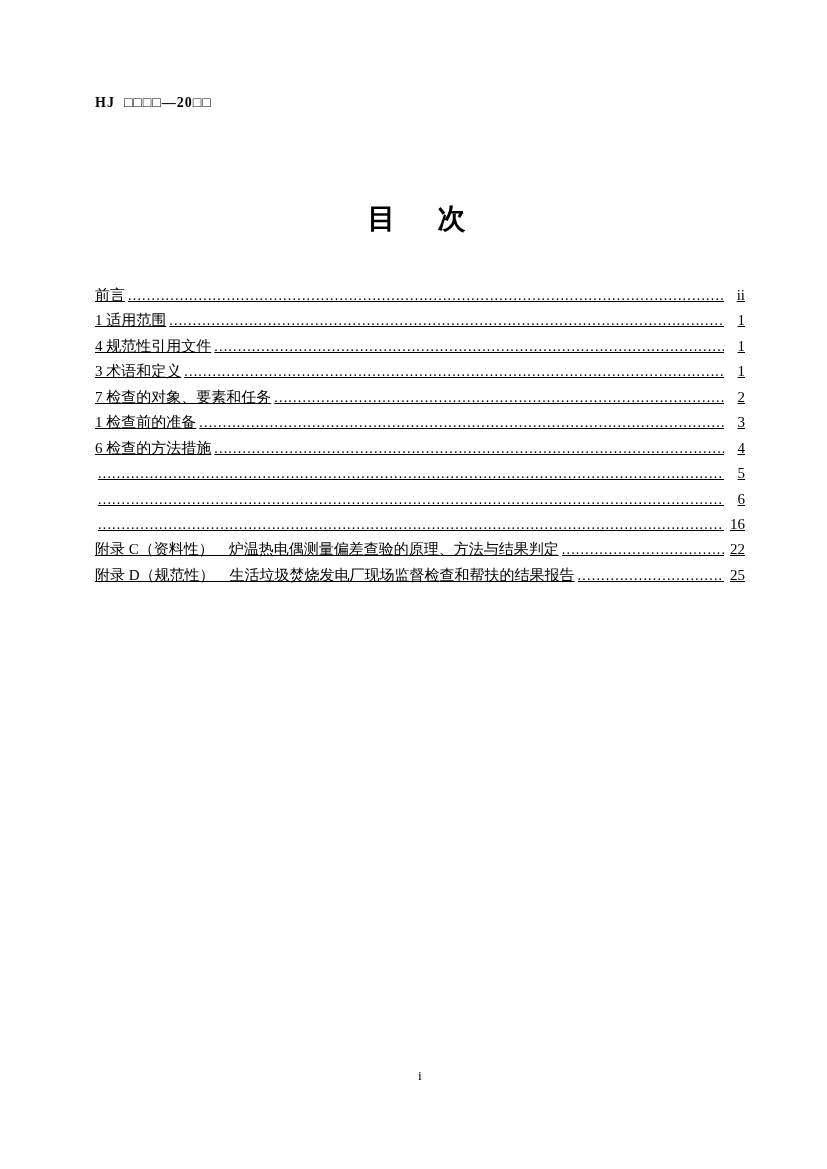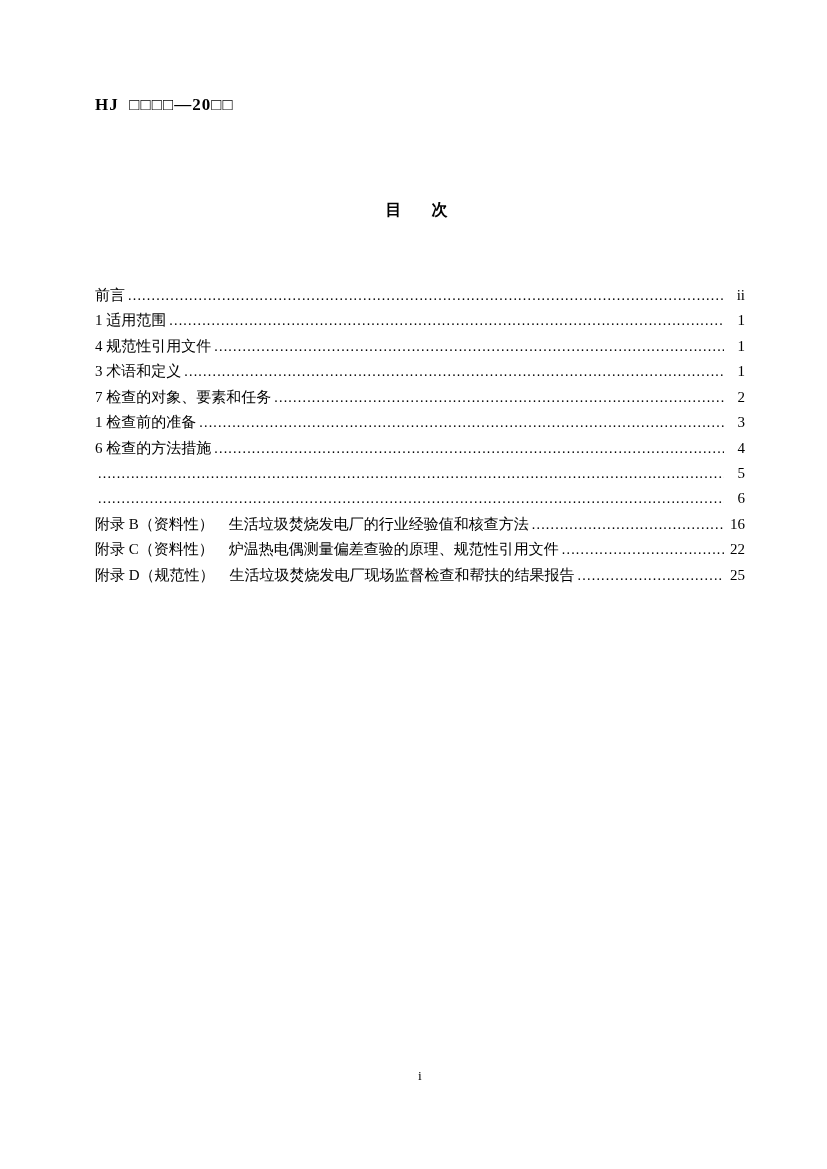--- a/index.html
+++ b/index.html
@@ -13,48 +13,49 @@
     height: 1169px;
     background: #ffffff;
     color: #000000;
     font-family: "Liberation Serif", "DejaVu Serif", serif;
     overflow: hidden;
   }
   .doc-header {
     position: absolute;
     left: 95px;
     top: 95px;
-    font-size: 17px;
+    font-size: 14px;
     font-weight: bold;
     letter-spacing: 1px;
     white-space: pre;
   }
   .doc-title {
     position: absolute;
     left: 95px;
     top: 200px;
     width: 650px;
     text-align: center;
-    font-size: 16px;
+    font-size: 28px;
     font-weight: bold;
     letter-spacing: 7px;
     white-space: pre;
   }
   .toc {
     position: absolute;
     left: 95px;
     top: 283px;
     width: 650px;
     font-size: 15px;
   }
   .toc-row {
     display: flex;
-    align-items: flex-end;
+    align-items: center;
     height: 25.45px;
     line-height: 25.45px;
+    text-decoration: underline;
   }
   .toc-label {
     flex: 0 0 auto;
     white-space: pre;
   }
   .toc-leader {
     flex: 1 1 auto;
     overflow: hidden;
     white-space: nowrap;
     letter-spacing: 1.2px;
@@ -125,26 +126,25 @@
       </div>
       <div class="toc-row">
         <span class="toc-leader">............................................................................................................................................................................................................................................................................................................</span>
         <span class="toc-page">5</span>
       </div>
       <div class="toc-row">
         <span class="toc-leader">............................................................................................................................................................................................................................................................................................................</span>
         <span class="toc-page">6</span>
       </div>
       <div class="toc-row">
-        <span class="toc-label">附录 B（资料性）　生活垃圾焚烧发电厂的行业经验值和核查方法</span>
         <span class="toc-leader">............................................................................................................................................................................................................................................................................................................</span>
         <span class="toc-page">16</span>
       </div>
       <div class="toc-row">
-        <span class="toc-label">附录 C（资料性）　炉温热电偶测量偏差查验的原理、规范性引用文件</span>
+        <span class="toc-label">附录 C（资料性）　炉温热电偶测量偏差查验的原理、方法与结果判定</span>
         <span class="toc-leader">............................................................................................................................................................................................................................................................................................................</span>
         <span class="toc-page">22</span>
       </div>
       <div class="toc-row">
         <span class="toc-label">附录 D（规范性）　生活垃圾焚烧发电厂现场监督检查和帮扶的结果报告</span>
         <span class="toc-leader">............................................................................................................................................................................................................................................................................................................</span>
         <span class="toc-page">25</span>
       </div>
     </div>
 

